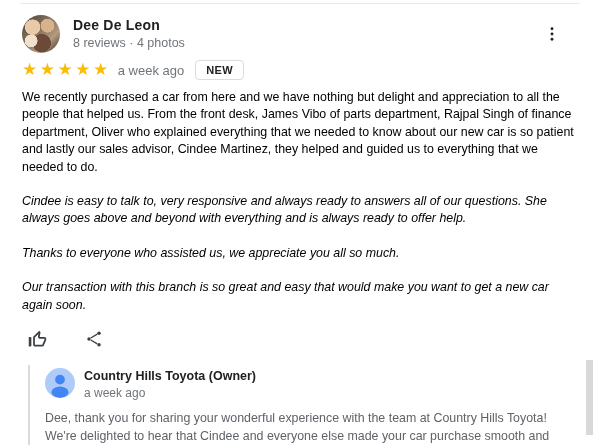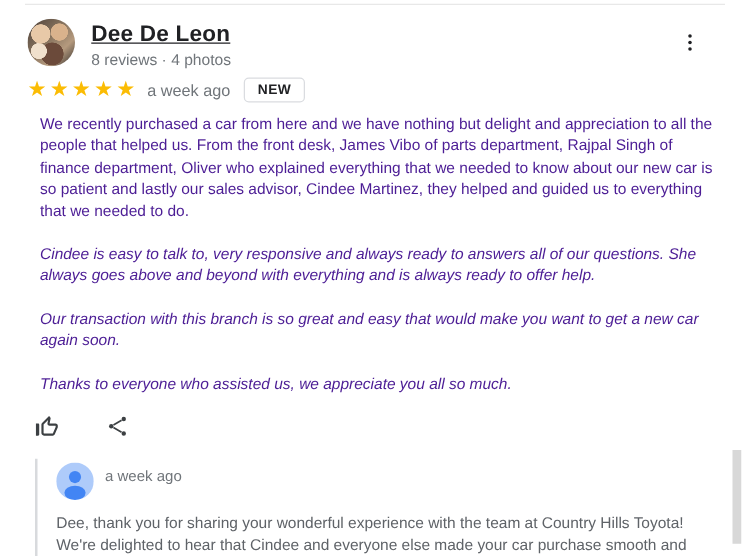--- a/index.html
+++ b/index.html
@@ -21,42 +21,42 @@
     width: 38px; height: 38px; border-radius: 50%; flex: 0 0 38px;
     background:
       radial-gradient(circle at 28% 32%, #e8c9a8 0 20%, rgba(0,0,0,0) 21%),
       radial-gradient(circle at 67% 28%, #d9b28c 0 18%, rgba(0,0,0,0) 19%),
       radial-gradient(circle at 24% 68%, #f0e0cc 0 16%, rgba(0,0,0,0) 17%),
       radial-gradient(circle at 52% 74%, #6b4a3a 0 26%, rgba(0,0,0,0) 27%),
       linear-gradient(135deg, #4a3e38 0%, #8a7660 45%, #b59a7e 70%, #2e2a28 100%);
     cursor: pointer;
   }
   .author-block { margin-left: 13px; padding-top: 2px; }
-  .author-name { font-size: 18px; font-weight: bold; color: #202124; letter-spacing: .2px; cursor: pointer; text-decoration: underline; }
+  .author-name { font-size: 14px; font-weight: bold; color: #202124; letter-spacing: .2px; cursor: pointer; }
   .author-meta { font-size: 12.5px; color: #70757a; margin-top: 3px; }
   .header-spacer { flex: 1; }
   .menu-btn {
     width: 24px; height: 24px; margin-top: 8px; margin-right: 14px;
     display: flex; align-items: center; justify-content: center;
     cursor: pointer; border: none; background: transparent;
   }
 
   
   .rating-row { display: flex; align-items: center; margin-top: 7px; }
   .stars { color: #FBBC04; font-size: 17px; letter-spacing: 2.5px; line-height: 20px; }
   .review-time { font-size: 13px; color: #70757a; margin-left: 7px; }
   .new-badge {
     margin-left: 11px; border: 1px solid #dadce0; border-radius: 4px;
     padding: 3px 10px 3px 10px; font-size: 11px; font-weight: bold;
     color: #202124; letter-spacing: .4px; background: #fff; text-align: center;
   }
 
   
   .review-body { margin-top: 9px; }
-  .review-body p { font-size: 12.4px; line-height: 17.4px; color: #4c1d95; max-width: 558px; margin-left: 10px; }
+  .review-body p { font-size: 12.4px; line-height: 17.4px; color: #000000; max-width: 558px; }
   .review-body p + p { margin-top: 17px; font-style: italic; }
 
   
   .actions { display: flex; align-items: center; margin-top: 14px; margin-left: 5px; }
   .action-btn { border: none; background: transparent; cursor: pointer; padding: 0; height: 22px; }
   .action-btn + .action-btn { margin-left: 36px; }
   .action-btn svg { display: block; }
 
   
   .owner-response {
@@ -103,22 +103,22 @@
 
   <div class="rating-row">
     <span class="stars">★★★★★</span>
     <span class="review-time">a week ago</span>
     <span class="new-badge">NEW</span>
   </div>
 
   <div class="review-body">
     <p>We recently purchased a car from here and we have nothing but delight and appreciation to all the people that helped us. From the front desk, James Vibo of parts department, Rajpal Singh of finance department, Oliver who explained everything that we needed to know about our new car is so patient and lastly our sales advisor, Cindee Martinez, they helped and guided us to everything that we needed to do.</p>
     <p>Cindee is easy to talk to, very responsive and always ready to answers all of our questions. She always goes above and beyond with everything and is always ready to offer help.</p>
+    <p>Thanks to everyone who assisted us, we appreciate you all so much.</p>
     <p>Our transaction with this branch is so great and easy that would make you want to get a new car again soon.</p>
-    <p>Thanks to everyone who assisted us, we appreciate you all so much.</p>
   </div>
 
   <div class="actions">
     <button class="action-btn">
       <span>
         <svg width="21" height="21" viewBox="0 0 24 24" fill="#3c4043">
           <path d="M13.11 5.72l-.57 2.89c-.12.59.04 1.2.42 1.66.38.46.94.73 1.54.73H20v1.08L17.43 18H9.34c-.18 0-.34-.16-.34-.34V9.82l4.11-4.1M14 2L7.59 8.41C7.21 8.79 7 9.3 7 9.83v7.83C7 18.95 8.05 20 9.34 20h8.1c.71 0 1.36-.37 1.72-.97l2.67-6.15c.11-.25.17-.52.17-.8V11c0-1.1-.9-2-2-2h-5.5l.92-4.65c.05-.22.02-.46-.08-.66-.23-.45-.52-.86-.88-1.22L14 2zM4 9H2v11h2c.55 0 1-.45 1-1v-9c0-.55-.45-1-1-1z"></path>
         </svg>
       </span>
     </button>
@@ -147,20 +147,21 @@
               </clipPath>
             </defs>
           <circle cx="12" cy="12" r="12" fill="#AECBFA"></circle>
           <g clip-path="url(#ac)">
             <circle cx="12" cy="9.3" r="3.9" fill="#4285F4"></circle>
             <ellipse cx="12" cy="19.4" rx="6.8" ry="4.6" fill="#4285F4"></ellipse>
           </g>
         </svg>
       </span>
       <div class="owner-id">
+        <div class="owner-name">Country Hills Toyota (Owner)</div>
         <div class="owner-time">a week ago</div>
       </div>
     </div>
     <p class="owner-text">Dee, thank you for sharing your wonderful experience with the team at Country Hills Toyota! We're delighted to hear that Cindee and everyone else made your car purchase smooth and enjoyable. We appreciate your kind words and look forward to assisting you again in the future!</p>
   </div>
 
   <div class="scrollbar-thumb"></div>
 
 </div>
 

